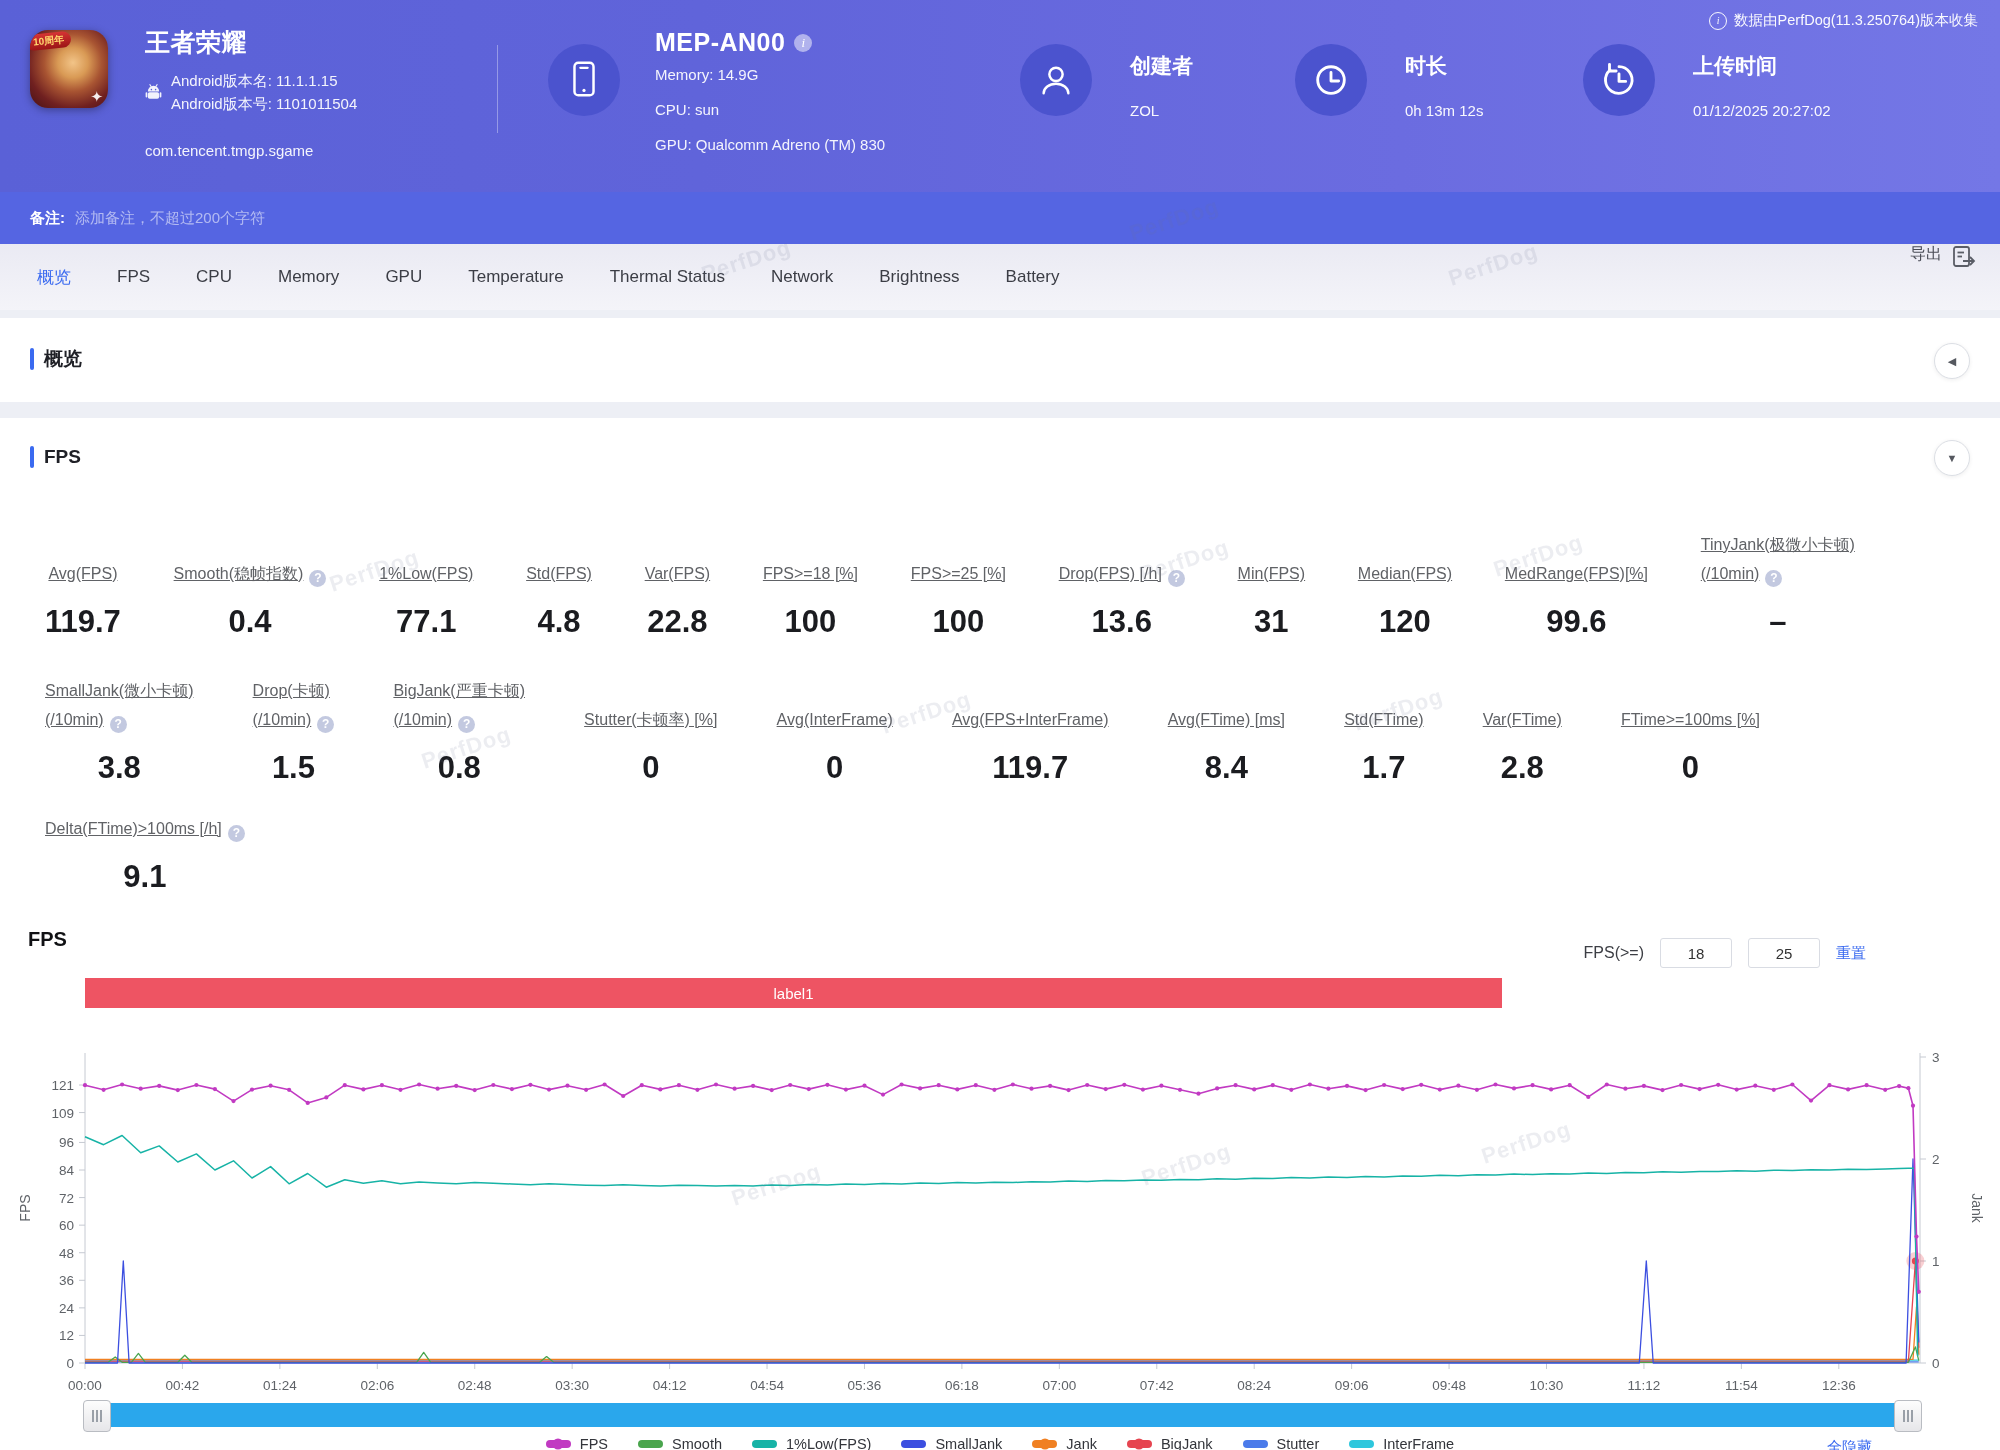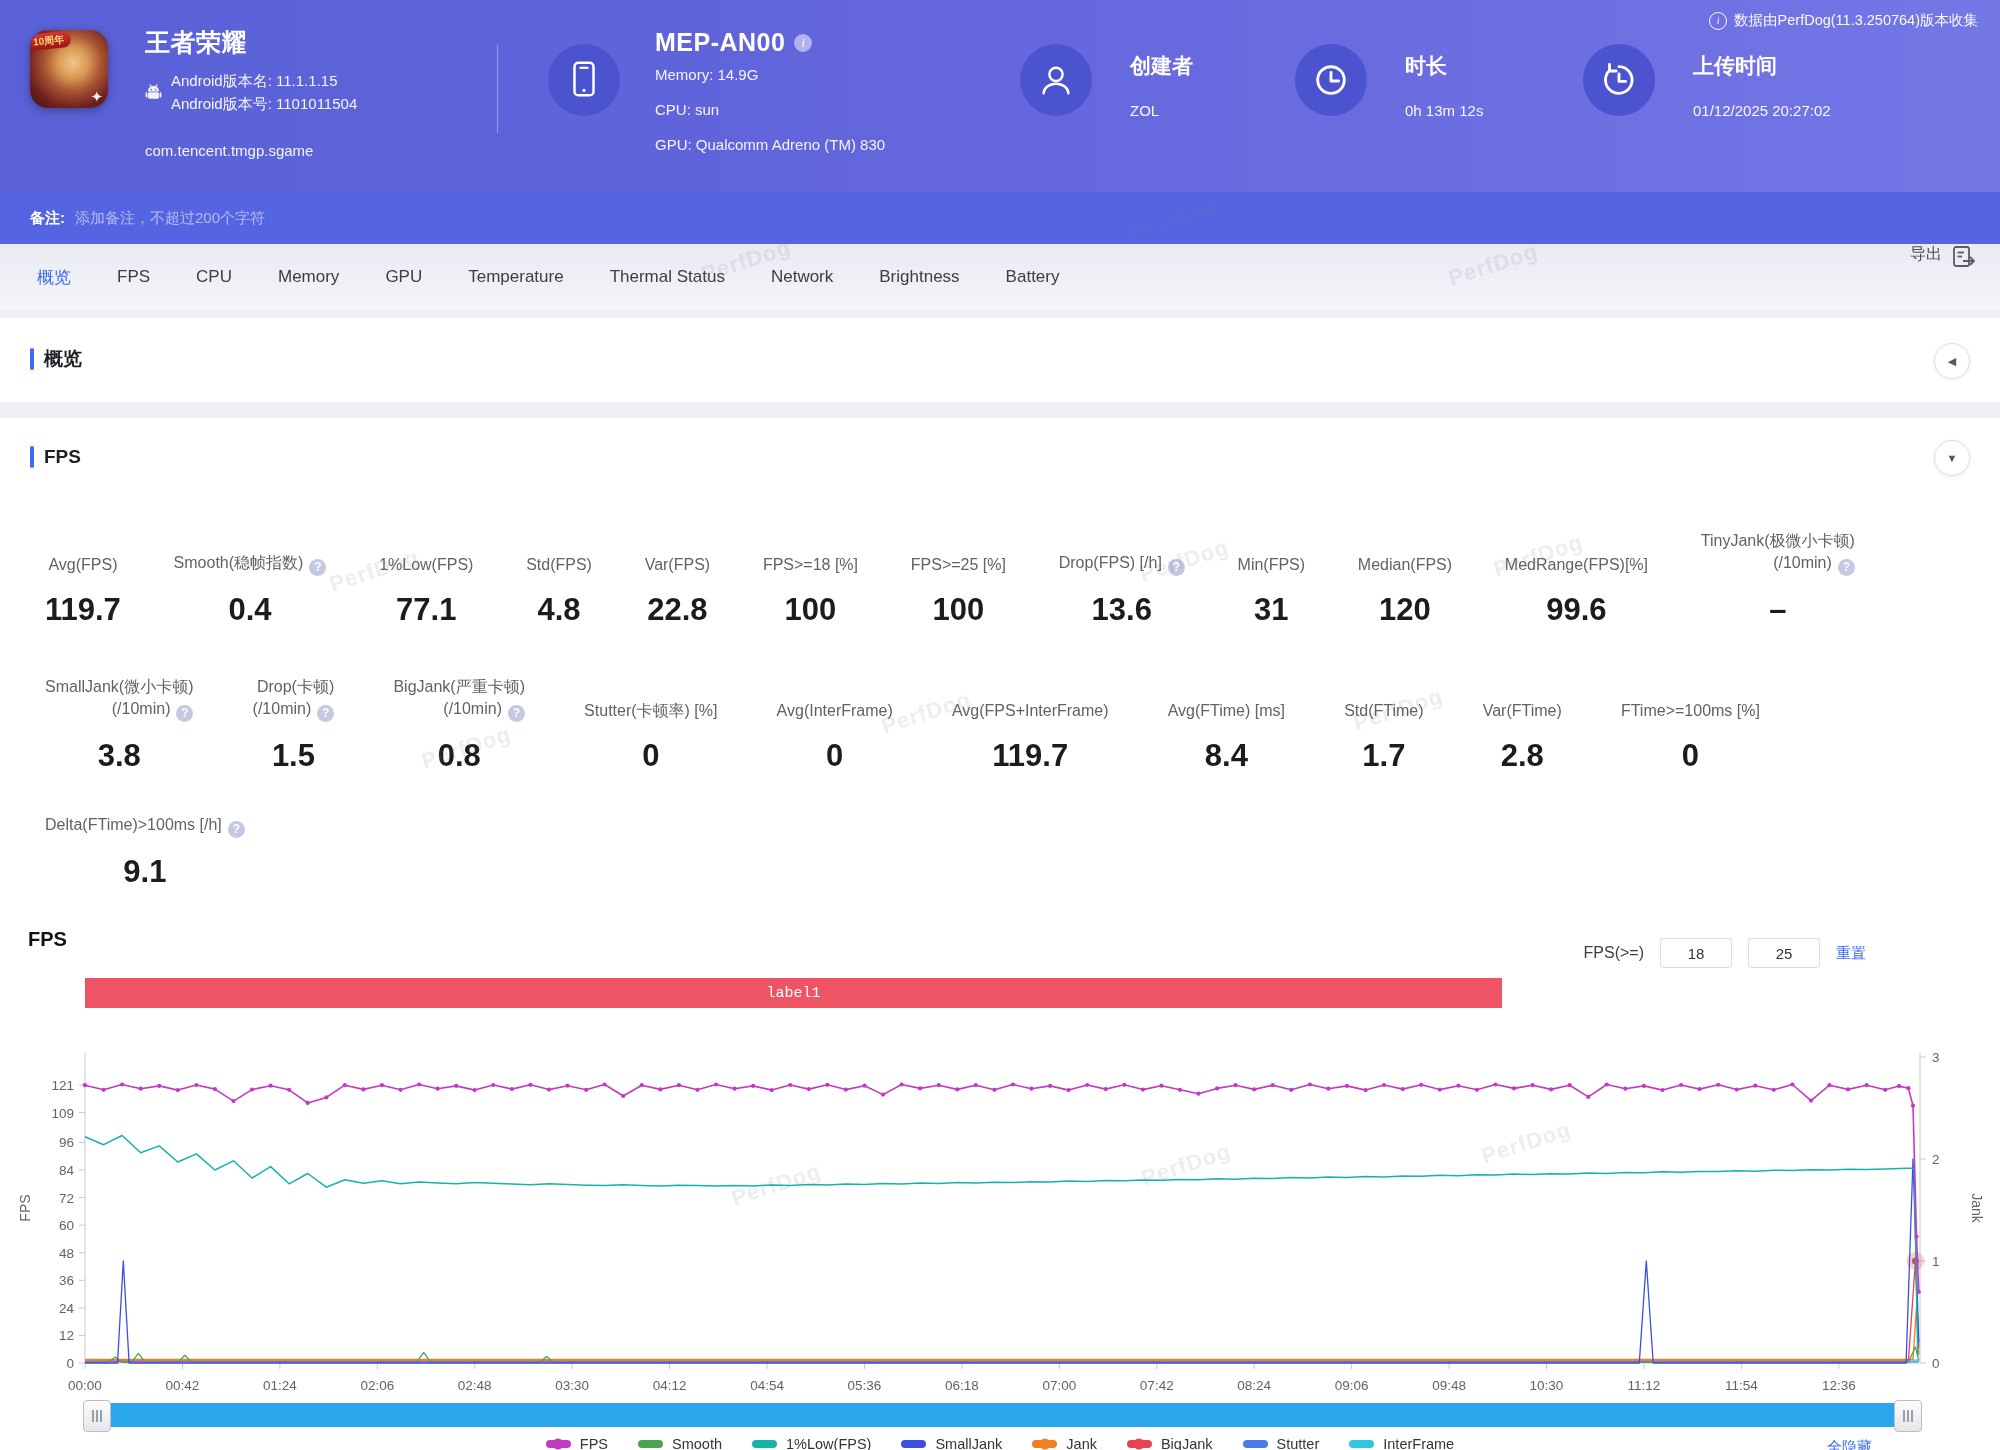--- a/index.html
+++ b/index.html
@@ -64,35 +64,35 @@
   .panel-overview .circle-btn{top:25px;}
   .panel-fps .circle-btn{top:22px;}
 
   
   .stats-row{position:absolute;left:0;width:2000px;display:flex;justify-content:space-between;
              align-items:flex-end;box-sizing:border-box;}
   #stats-row1{top:112px;padding:0 145px 0 45px;}
   #stats-row2{top:258px;padding:0 240px 0 45px;}
   #stats-row3{top:396px;padding:0 0 0 45px;justify-content:flex-start;}
   .stat{display:flex;flex-direction:column;align-items:center;}
-  .stat-label{font-size:16px;color:#606266;text-align:right;line-height:22px;}
+  .stat-label{font-size:16px;color:#606266;text-align:left;line-height:29px;text-decoration:underline;}
   .stat-label .lbl-text{white-space:pre-line;}
   .help{width:17px;height:17px;border-radius:50%;background:#c3c9e0;color:#fff;font-size:12px;font-weight:bold;
         display:inline-flex;align-items:center;justify-content:center;margin-left:6px;vertical-align:-3px;cursor:pointer;}
   .stat-value{font-size:31px;font-weight:bold;color:#1b1c20;margin-top:18px;line-height:32px;}
 
   
   .chart-title{position:absolute;left:28px;top:510px;font-size:20px;font-weight:bold;color:#101114;}
   .chart-controls{position:absolute;top:520px;right:134px;display:flex;align-items:center;gap:16px;}
   .chart-controls .th-label{font-size:16px;color:#3c3e44;padding-left:33px;}
   .th-input{width:66px;height:26px;border:1px solid #d9dce3;border-radius:3px;text-align:center;
             font-size:15px;color:#333;font-family:inherit;outline:none;background:#fff;}
   .reset-link{font-size:15px;color:#3a6af0;text-decoration:none;cursor:pointer;}
   .label-bar{position:absolute;left:85px;top:560px;width:1417px;height:30px;background:#ee5463;color:#fff;
-             display:flex;align-items:center;justify-content:center;font-size:15px;font-family:Liberation Mono, monospace;}
+             display:flex;align-items:center;justify-content:center;font-size:15px;}
   #fps-chart-svg{position:absolute;left:0;top:617px;}
   #fps-chart-svg text.tick{font-size:13.5px;fill:#5f6368;}
   #fps-chart-svg text.axisname{font-size:14px;fill:#5f6368;}
 
   .scrollbar{position:absolute;left:85px;top:984px;width:1835px;height:26px;}
   .sb-track{position:absolute;left:0;right:0;top:1px;bottom:1px;background:#2aa7ec;border-radius:3px;}
   .sb-handle{position:absolute;top:-2px;width:26px;height:30px;background:linear-gradient(#fdfdfd,#e6e6e9);
              border:1px solid #b9bcc2;border-radius:4px;display:flex;align-items:center;justify-content:center;gap:2px;cursor:ew-resize;}
   .sb-handle i{display:block;width:2px;height:12px;background:#9aa0a8;}
   .sb-left{left:-2px;} .sb-right{right:-2px;}

